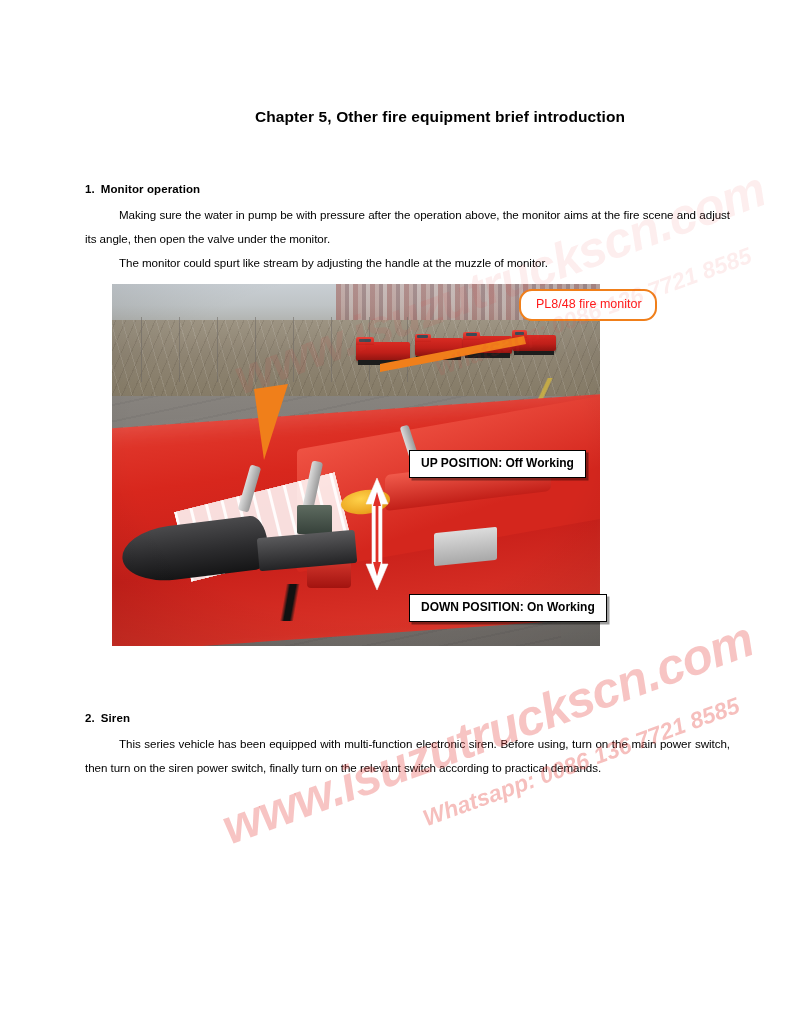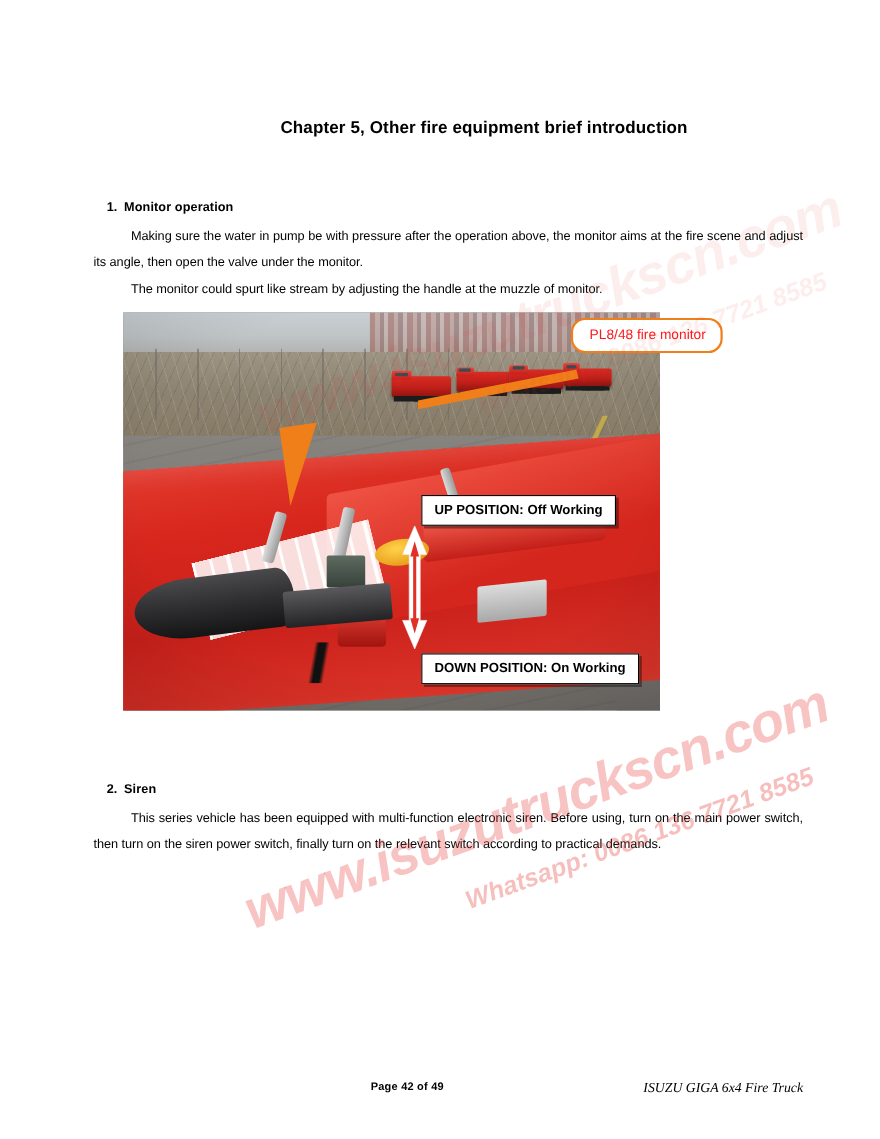--- a/index.html
+++ b/index.html
@@ -40,21 +40,21 @@
   
   .content {
     position: absolute;
     left: 85px;
     top: 183px;
     width: 645px;
   }
   .section-head {
     font-size: 11.5px;
     font-weight: bold;
-    margin: 0 0 8px 12px;
+    margin: 0 0 8px 0;
     letter-spacing: 0.1px;
   }
   .section-head .num { margin-right: 6px; }
   .para {
     font-size: 11.6px;
     line-height: 24px;
     text-align: justify;
     text-justify: inter-word;
     margin: 0;
     text-indent: 34px;
@@ -261,20 +261,21 @@
     background: #ffffff;
     border: 1.2px solid #000000;
     color: #000000;
     font-size: 12px;
     font-weight: bold;
     padding: 6px 11px 7px 11px;
     white-space: nowrap;
     box-shadow: 2.5px 2.5px 0 rgba(0,0,0,.38);
     z-index: 7;
     line-height: 1.1;
+    margin-left: 26px;
   }
   #box-up   { left: 383px; top: 450px; }
   #box-down { left: 383px; top: 594px; }
 
   
   .arrow {
     position: absolute;
     left: 364px;
     top: 478px;
     width: 26px;
@@ -446,18 +447,14 @@
     <p class="para">This series vehicle has been equipped with multi-function electronic siren. Before using, turn on the main power switch, then turn on the siren power switch, finally turn on the relevant switch according to practical demands.</p>
   </div>
 
   <div class="watermark">
     <div class="wm-text" id="wm-faint-main">www.isuzutruckscn.com</div>
     <div class="wm-text" id="wm-faint-phone">Whatsapp: 0086 136 7721 8585</div>
     <div class="wm-text" id="wm-main">www.isuzutruckscn.com</div>
     <div class="wm-text" id="wm-phone">Whatsapp: 0086 136 7721 8585</div>
   </div>
 
-  <div class="footer">
-    <div class="footer-page">Page 42 of  49</div>
-    <div class="footer-model">ISUZU GIGA 6x4 Fire Truck</div>
-  </div>
 
 </div>
 
 </body></html>

